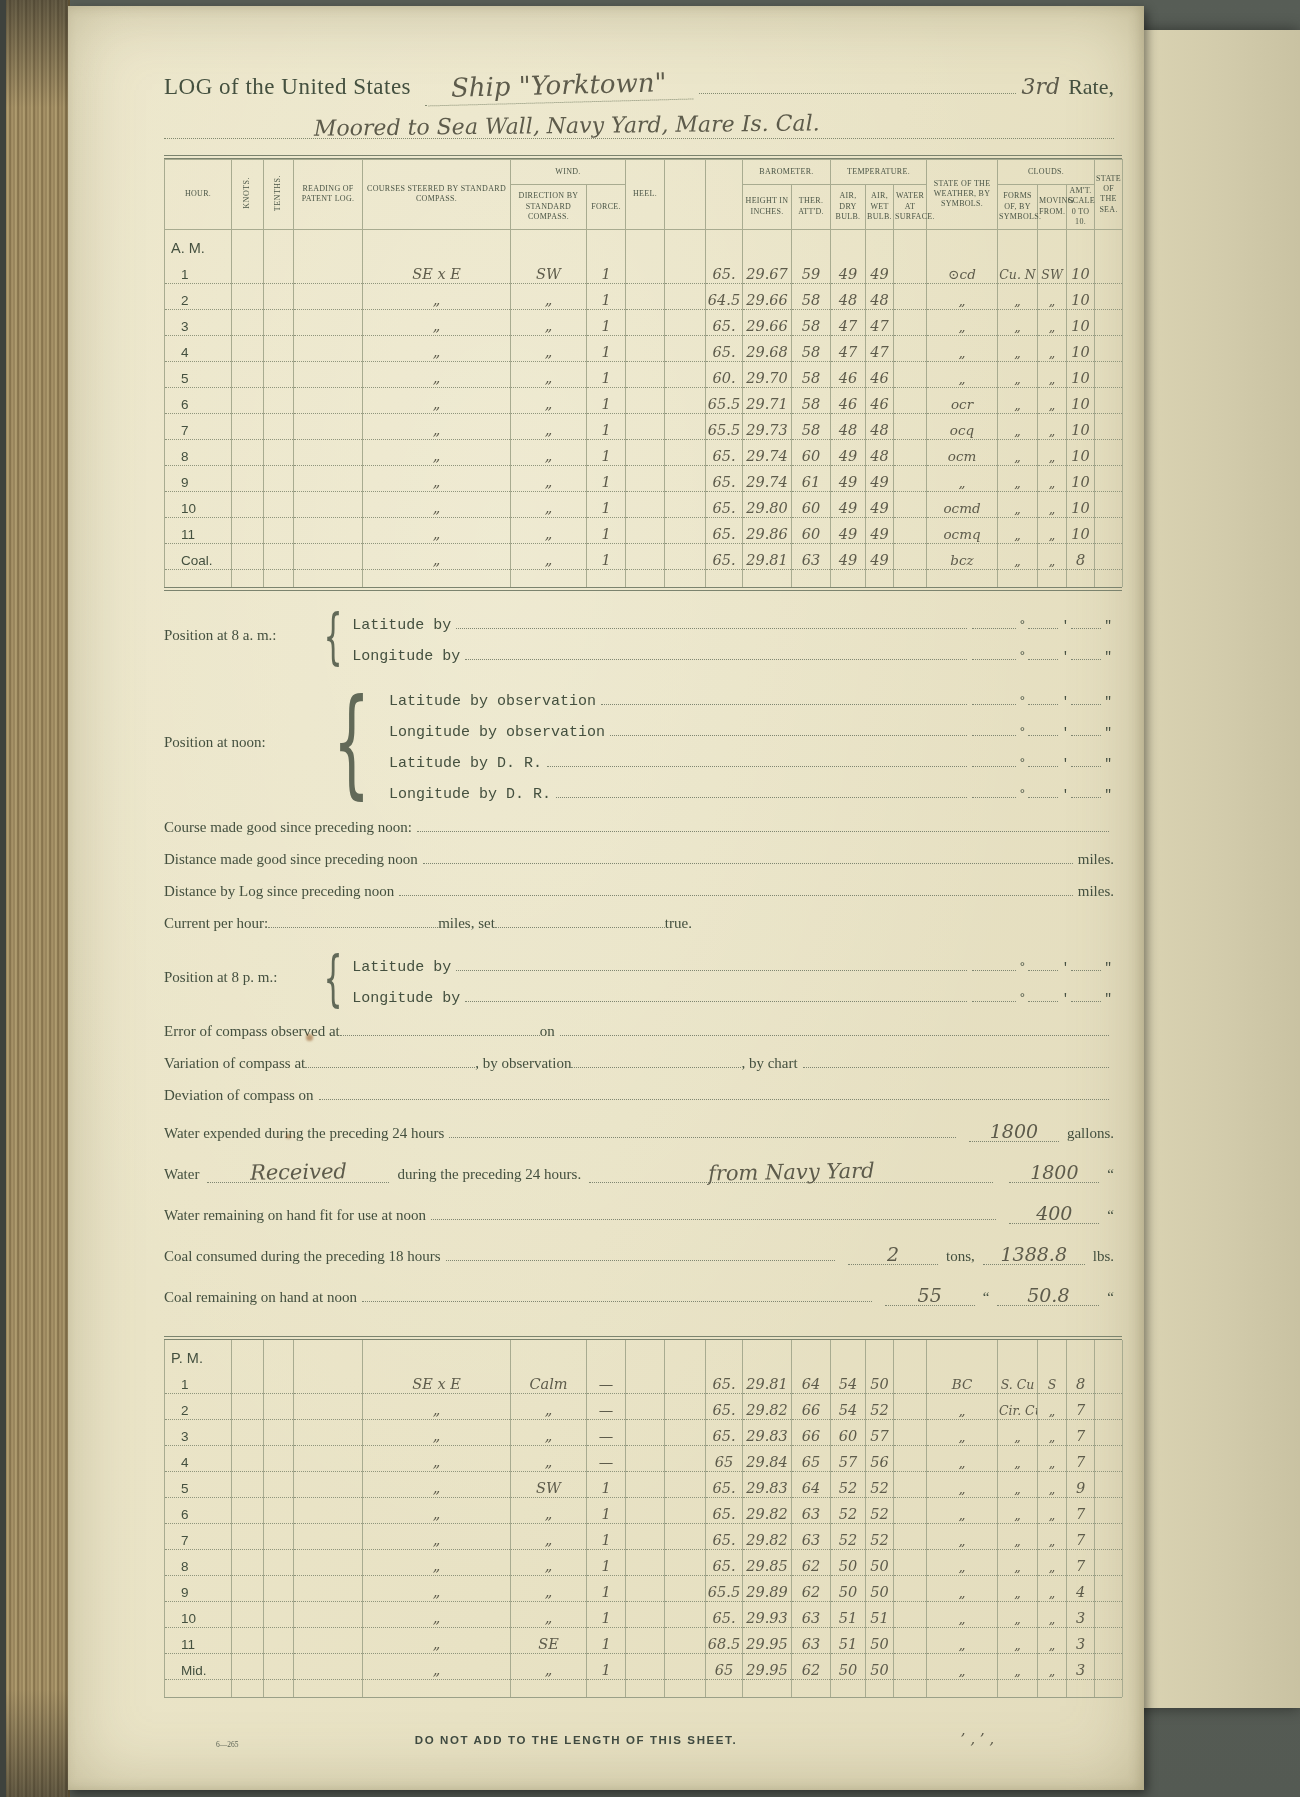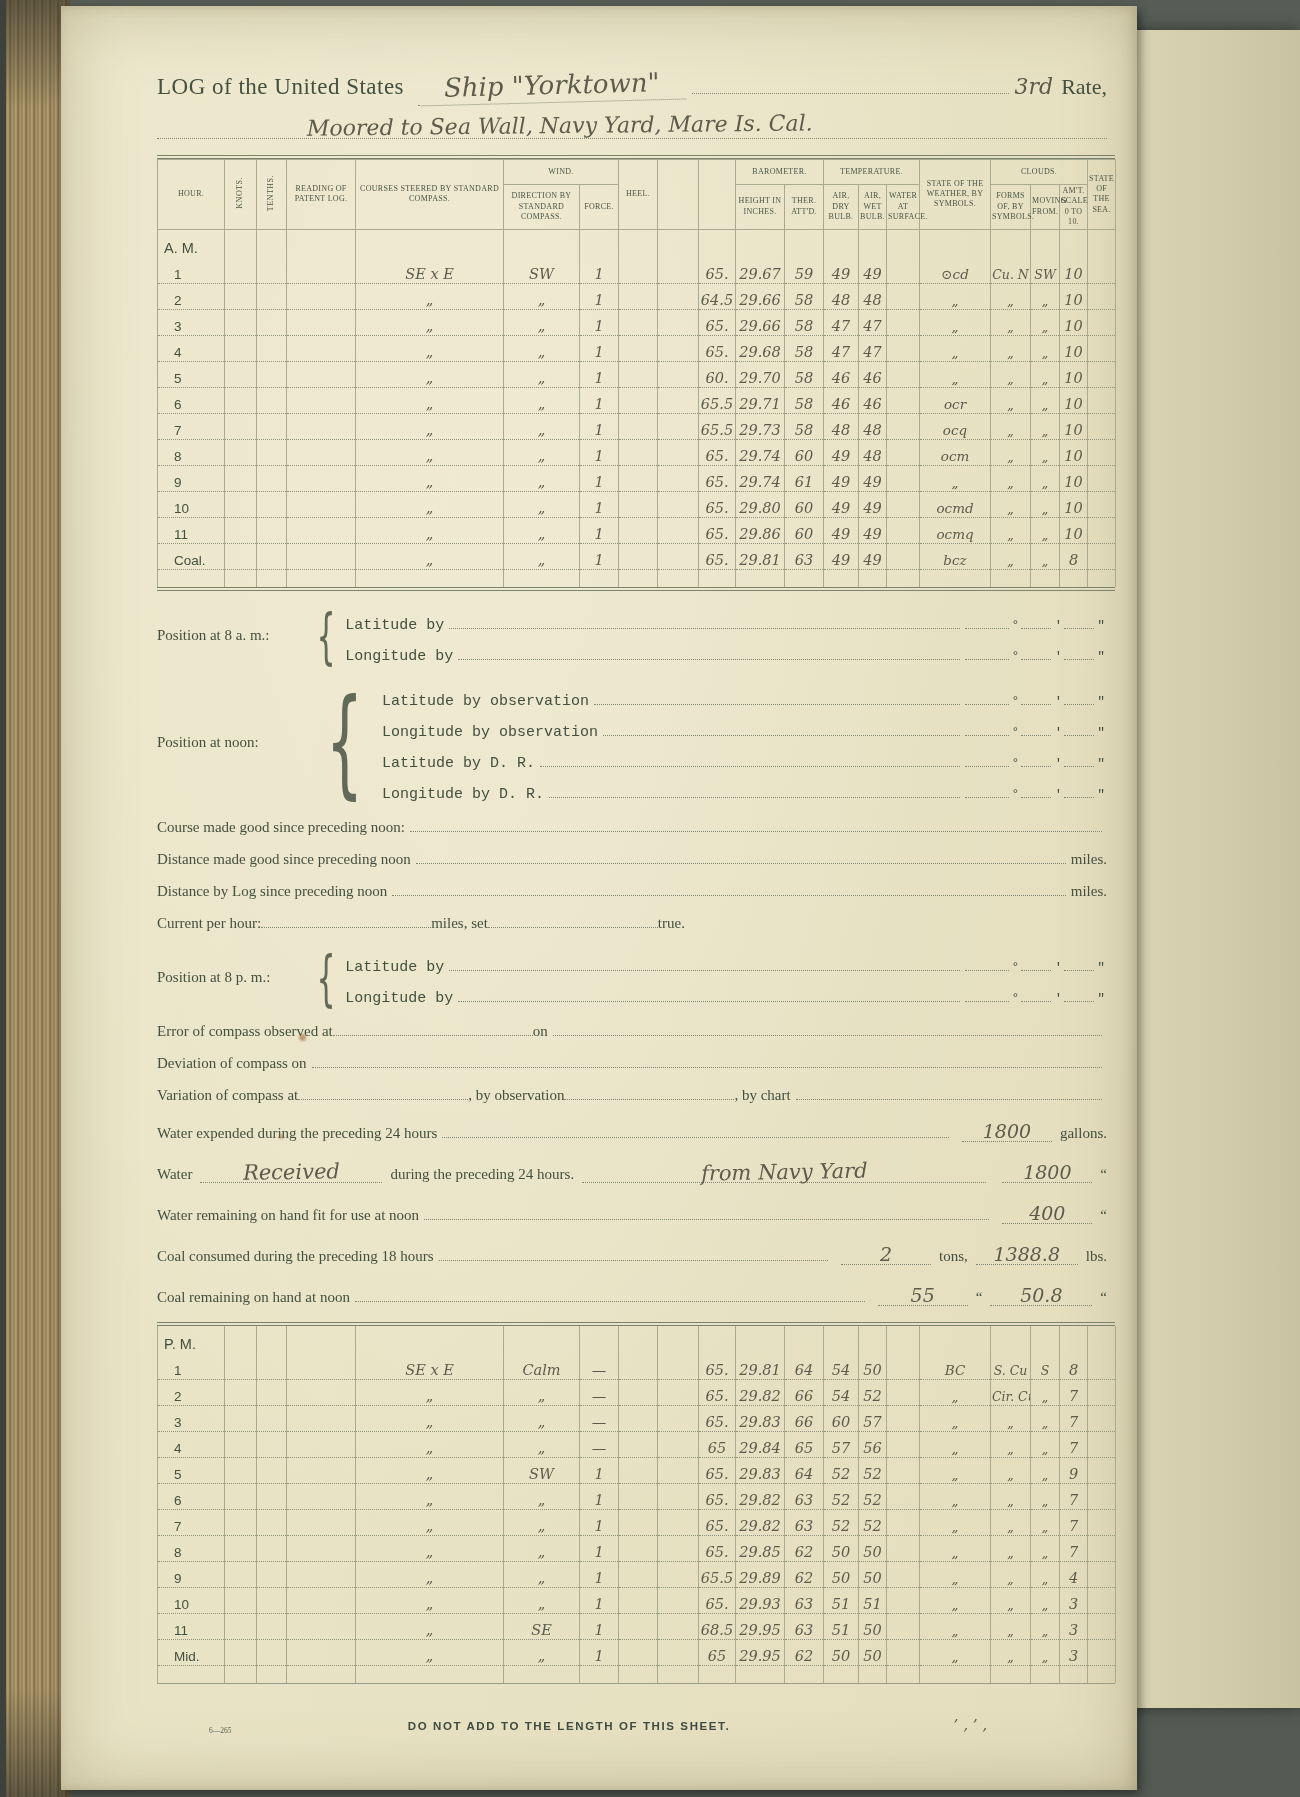--- a/index.html
+++ b/index.html
@@ -15,21 +15,21 @@
       linear-gradient(180deg,rgba(40,40,35,.55),rgba(40,40,35,0) 6%,rgba(40,40,35,0) 94%,rgba(40,40,35,.55)),
       repeating-linear-gradient(90deg,#8f7c54 0px,#b9a678 2px,#7c6944 4px,#ab976c 6px,#937f57 8px);
     border-left:6px solid #3e423d;border-right:2px solid #5f5134;
   }
   .page-under{
     position:absolute;left:1116px;top:30px;width:184px;height:1678px;
     background:linear-gradient(90deg,#dcd5b4,#d2cbab 60%,#c9c2a2);
     box-shadow:0 0 14px rgba(0,0,0,.45);
   }
   .page{
-    position:absolute;left:61px;top:6px;width:1076px;height:1784px;
+    position:absolute;left:68px;top:6px;width:1076px;height:1784px;
     background:
       radial-gradient(ellipse at 40% 30%,rgba(255,255,245,.25),rgba(255,255,245,0) 60%),
       linear-gradient(105deg,#ece6ca,#e8e2c4 55%,#e3dcbd);
     box-shadow:inset 0 0 70px rgba(118,106,64,.35), inset -4px 0 12px rgba(100,90,55,.25), 3px 4px 10px rgba(0,0,0,.45);
   }
   .stain{position:absolute;border-radius:50%;filter:blur(1px);}
   .stain.s1{left:238px;top:1028px;width:7px;height:7px;background:rgba(150,90,40,.55);}
   .stain.s2{left:218px;top:1128px;width:5px;height:5px;background:rgba(160,95,45,.45);}
 
   .printed{color:#44503f;}
@@ -40,21 +40,21 @@
   .log-title{font-size:23px;letter-spacing:.5px;white-space:nowrap;}
   .ship-name{font-size:26px;margin-left:14px;padding:0 26px 2px 26px;border-bottom:1px dotted #828a70;transform:rotate(-1.5deg);white-space:nowrap;}
   .header-leader{flex:1;border-bottom:1px dotted #828a70;height:1em;margin:0 6px;}
   .rate-val{font-size:22px;margin-right:8px;white-space:nowrap;}
   .rate-label{font-size:22px;white-space:nowrap;}
   .location-row{margin:10px 30px 0 96px;display:flex;align-items:baseline;border-bottom:1px dotted #828a70;}
   .location-text{font-size:22px;margin-left:150px;transform:rotate(-.6deg);white-space:nowrap;}
 
   
   .table-wrap{margin:16px 0 0 96px;width:958px;border-top:4px double #7b836e;border-bottom:4px double #7b836e;}
-  .table-wrap.pm{border-bottom:1px solid #9aa088;margin-top:12px;}
+  .table-wrap.pm{border-bottom:1px solid #9aa088;margin-top:26px;}
   table.log{border-collapse:collapse;table-layout:fixed;width:958px;}
   table.log th{
     border:1px solid #a8ab90;font-weight:normal;font-size:8px;line-height:1.3;
     letter-spacing:.3px;color:#4a5546;text-transform:uppercase;padding:1px 1px;
     font-family:"Liberation Serif",serif;vertical-align:middle;
   }
   table.log th.group{height:22px;}
   table.log th.blank-h{background:transparent;}
   .vertlbl{writing-mode:vertical-rl;transform:rotate(180deg);display:inline-block;font-size:8px;letter-spacing:.5px;}
   table.log td{
@@ -610,29 +610,29 @@
       </span>
     </div>
 
     <div class="mline">
       <span class="printed">Error of compass observed at</span>
         <span class="seg s200"></span>
       <span class="printed">on</span>
         <span class="leader"></span>
     </div>
     <div class="mline">
-      <span class="printed">Deviation of compass on</span>
-        <span class="leader"></span>
-    </div>
-    <div class="mline">
       <span class="printed">Variation of compass at</span>
         <span class="seg s170"></span>
       <span class="printed">, by observation</span>
         <span class="seg s170"></span>
       <span class="printed">, by chart</span>
+        <span class="leader"></span>
+    </div>
+    <div class="mline">
+      <span class="printed">Deviation of compass on</span>
         <span class="leader"></span>
     </div>
 
     <div class="mline">
       <span class="printed">Water expended during the preceding 24 hours</span>
         <span class="leader"></span>
       <span class="valseg">
           <span class="hwv">1800</span>
         </span>
       <span class="printed unit">gallons.</span>

